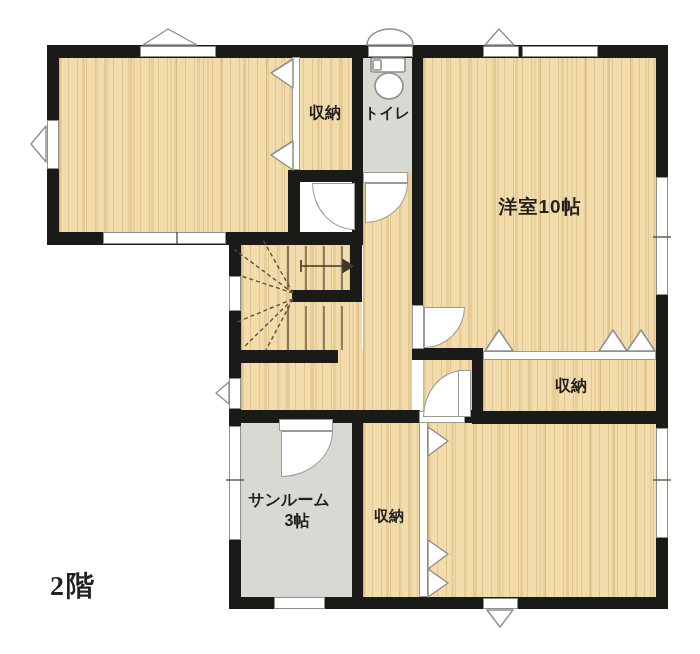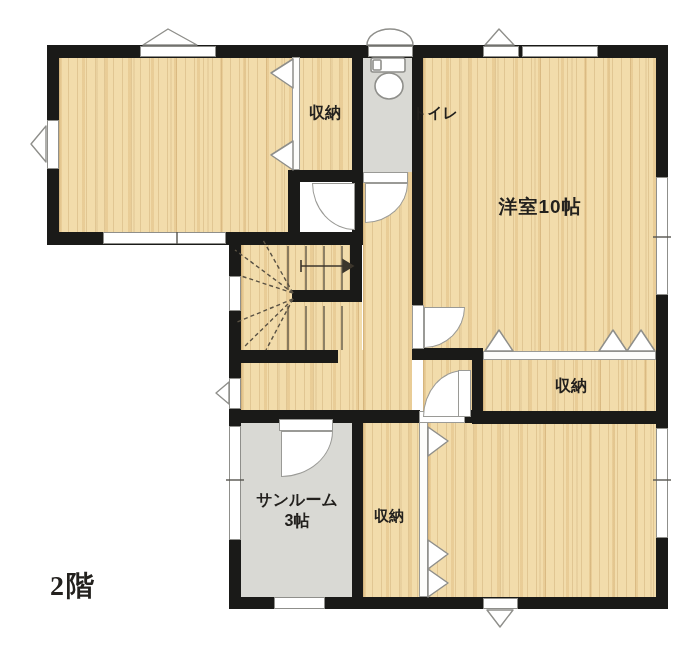--- a/index.html
+++ b/index.html
@@ -163,21 +163,21 @@
 
     <g stroke="#55534e" stroke-width="1.4">
       <line x1="177" y1="232" x2="177" y2="244"></line>
       <line x1="653" y1="237" x2="671" y2="237"></line>
       <line x1="653" y1="480" x2="671" y2="480"></line>
       <line x1="226" y1="480" x2="244" y2="480"></line>
     </g>
   </svg>
 
   <div class="lbl lbl-small" style="left:325px;top:113px;">収納</div>
-  <div class="lbl lbl-small" style="left:387px;top:113px;font-size:15px;margin-left:48px;">トイレ</div>
+  <div class="lbl lbl-small" style="left:387px;top:113px;font-size:15px;">トイレ</div>
   <div class="lbl lbl-room" style="left:540px;top:207px;text-align:right;">洋室10帖</div>
   <div class="lbl lbl-small" style="left:571px;top:386px;">収納</div>
-  <div class="lbl lbl-small" style="left:297px;top:500px;">サンルーム</div>
+  <div class="lbl lbl-small" style="left:289px;top:500px;">サンルーム</div>
   <div class="lbl lbl-small" style="left:297px;top:521px;">3帖</div>
   <div class="lbl lbl-small" style="left:389px;top:516px;font-size:15px;">収納</div>
   <div class="lbl lbl-floor" style="left:73px;top:586px;">2階</div>
 
 </div>
 
 </body></html>

